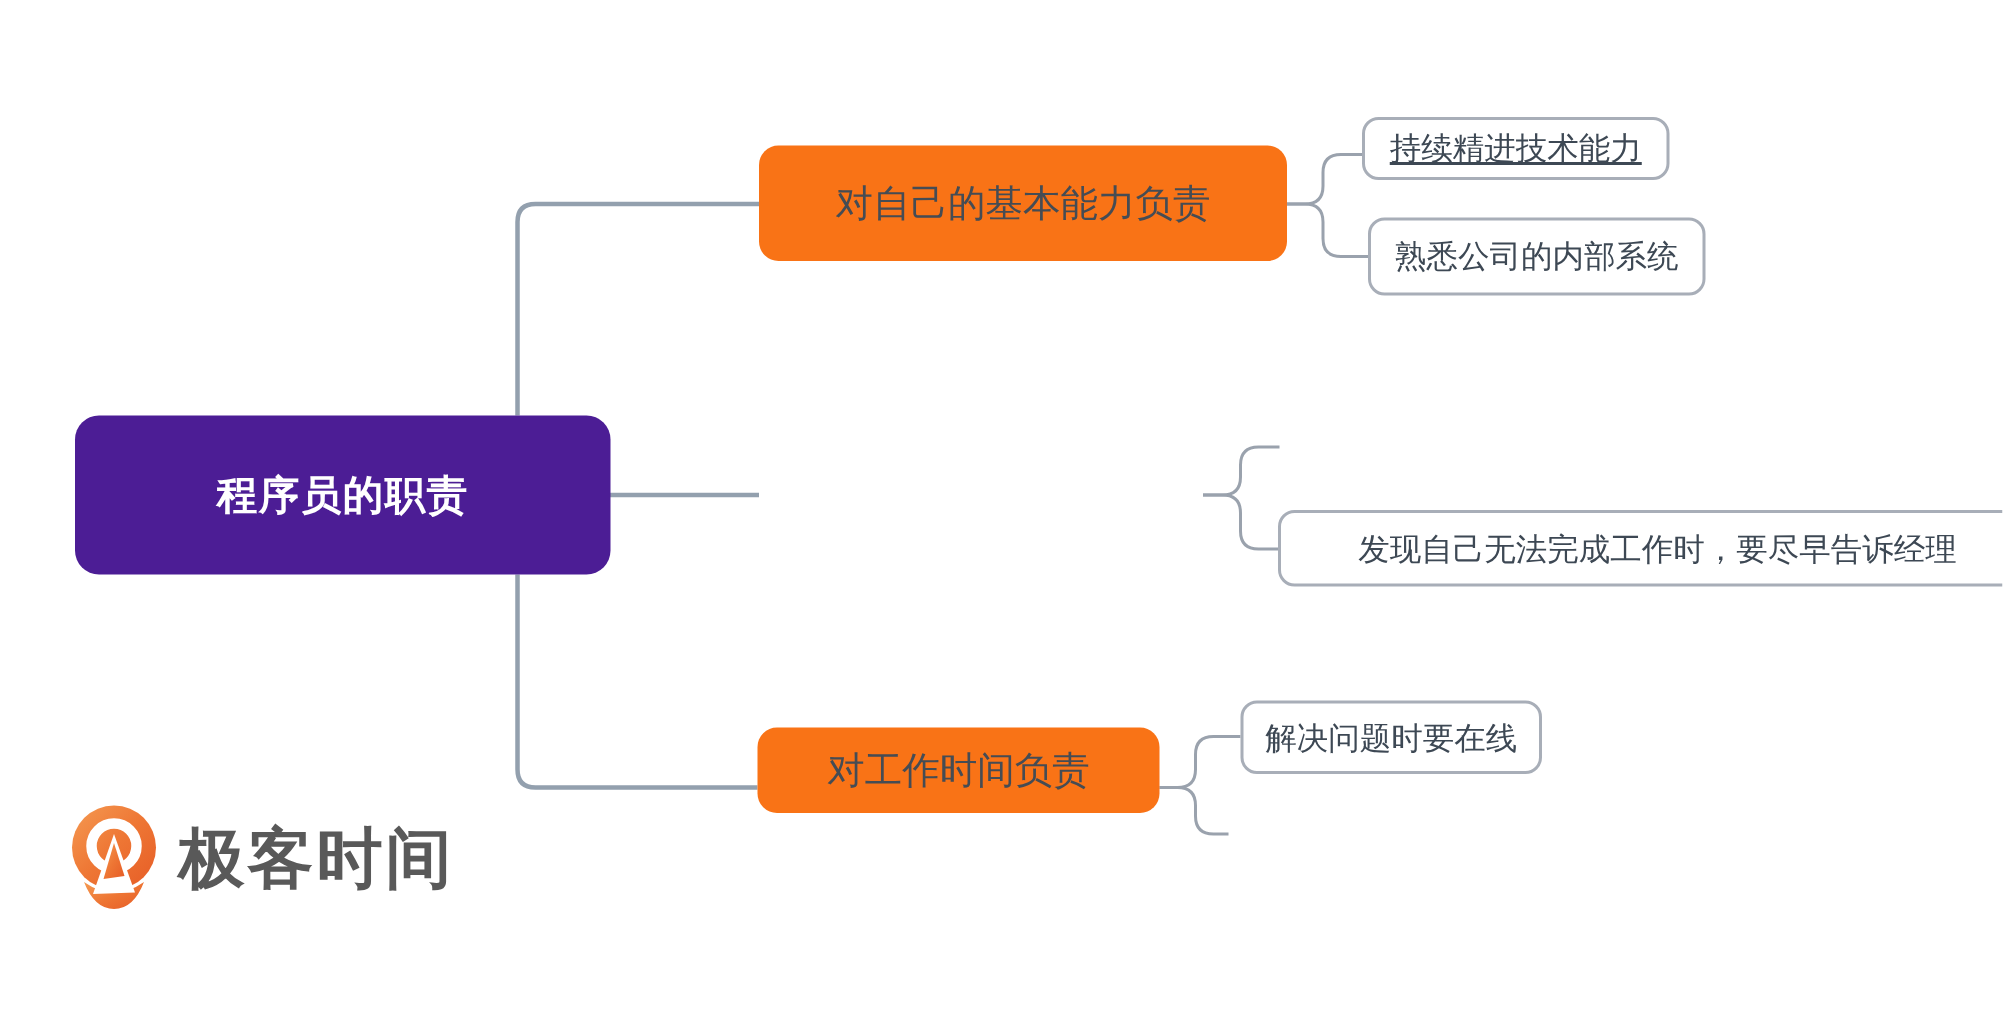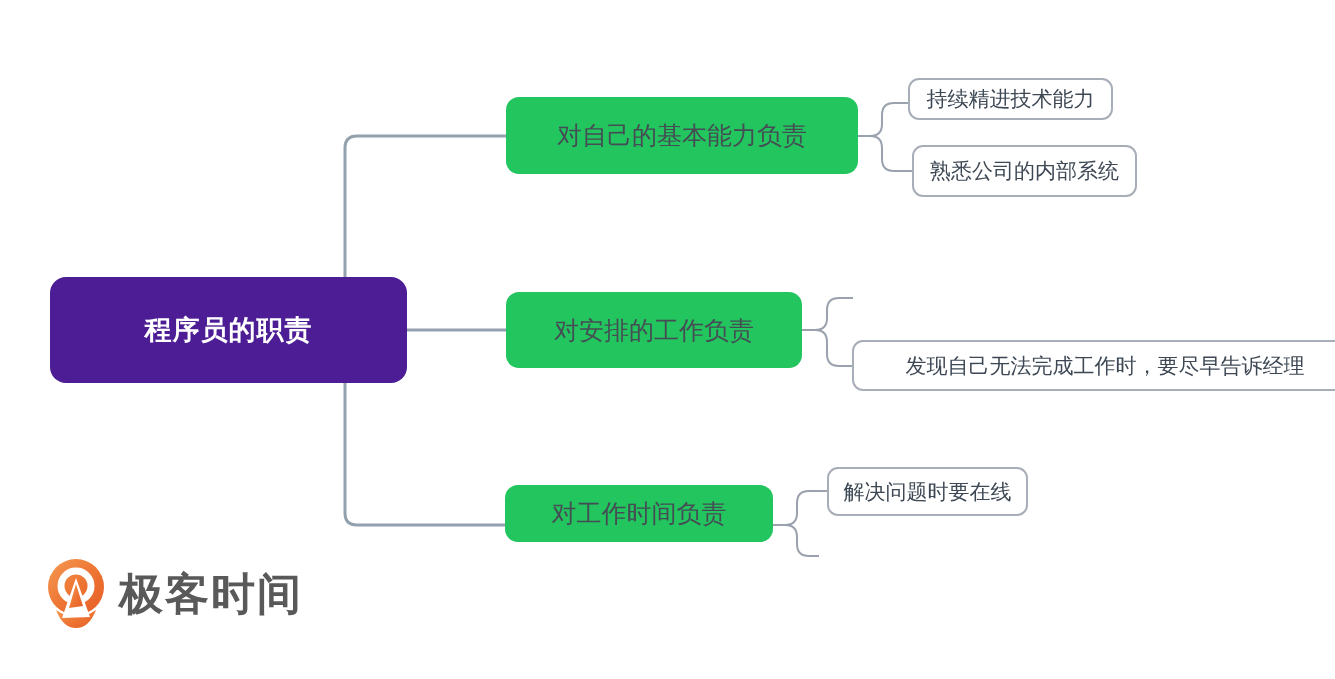--- a/index.html
+++ b/index.html
@@ -36,50 +36,50 @@
     background: #4c1d95;
     border-radius: 16px;
     color: #ffffff;
     font-size: 27px;
     font-weight: 700;
     letter-spacing: 1px;
     z-index: 3;
   }
 
   .branch {
-    background: #22c55e;
+    background: #f97316;
     border-radius: 13px;
     color: #454c54;
     font-size: 25px;
     font-weight: 500;
     z-index: 2;
   }
   .branch-1 { left: 506px; top: 97px;  width: 352px; height: 77px; }
   .branch-2 { left: 506px; top: 292px; width: 296px; height: 76px; }
   .branch-3 { left: 505px; top: 485px; width: 268px; height: 57px; }
 
   .leaf {
     background: #ffffff;
     border: 2px solid #a8aeb8;
     border-radius: 11px;
     color: #3d4854;
     font-size: 21px;
     font-weight: 400;
     z-index: 2;
   }
-  .leaf-1a { left: 908px; top: 78px;  width: 205px; height: 42px; }
+  .leaf-1a { left: 908px; top: 78px;  width: 205px; height: 42px; text-decoration: underline; }
   .leaf-1b { left: 912px; top: 145px; width: 225px; height: 52px; }
   .leaf-2a { left: 853px; top: 273px; width: 247px; height: 50px; }
   .leaf-2b { left: 852px; top: 340px; width: 506px; height: 51px; }
   .leaf-3a { left: 827px; top: 467px; width: 201px; height: 49px; }
   .leaf-3b { left: 819px; top: 532px; width: 167px; height: 49px; }
 
   .logo {
     position: absolute;
-    left: 45px; top: 558px;
+    left: 45px; top: 536px;
     height: 72px;
     display: flex;
     align-items: center;
     z-index: 3;
   }
   .logo-text {
     margin-left: 12px;
     font-size: 44px;
     font-weight: 600;
     color: #595959;
@@ -105,21 +105,20 @@
     <path d="M 802 330 L 815 330 Q 827 330 827 318 L 827 310 Q 827 298 839 298 L 853 298" fill="none" stroke="#9aa2ad" stroke-width="2"></path>
     <path d="M 802 330 L 815 330 Q 827 330 827 342 L 827 354 Q 827 366 839 366 L 852 366" fill="none" stroke="#9aa2ad" stroke-width="2"></path>
 
     <path d="M 773 525 L 785 525 Q 797 525 797 513 L 797 503 Q 797 491 809 491 L 827 491" fill="none" stroke="#9aa2ad" stroke-width="2"></path>
     <path d="M 773 525 L 785 525 Q 797 525 797 537 L 797 544 Q 797 556 809 556 L 819 556" fill="none" stroke="#9aa2ad" stroke-width="2"></path>
   </svg>
 
   <div class="node root">程序员的职责</div>
 
   <div class="node branch branch-1">对自己的基本能力负责</div>
-  <div class="node branch branch-2">对安排的工作负责</div>
   <div class="node branch branch-3">对工作时间负责</div>
 
   <div class="node leaf leaf-1a">持续精进技术能力</div>
   <div class="node leaf leaf-1b">熟悉公司的内部系统</div>
   <div class="node leaf leaf-2b">发现自己无法完成工作时，要尽早告诉经理</div>
   <div class="node leaf leaf-3a">解决问题时要在线</div>
 
   <div class="logo">
     <svg width="62" height="72" viewBox="0 0 62 72">
       <defs>

